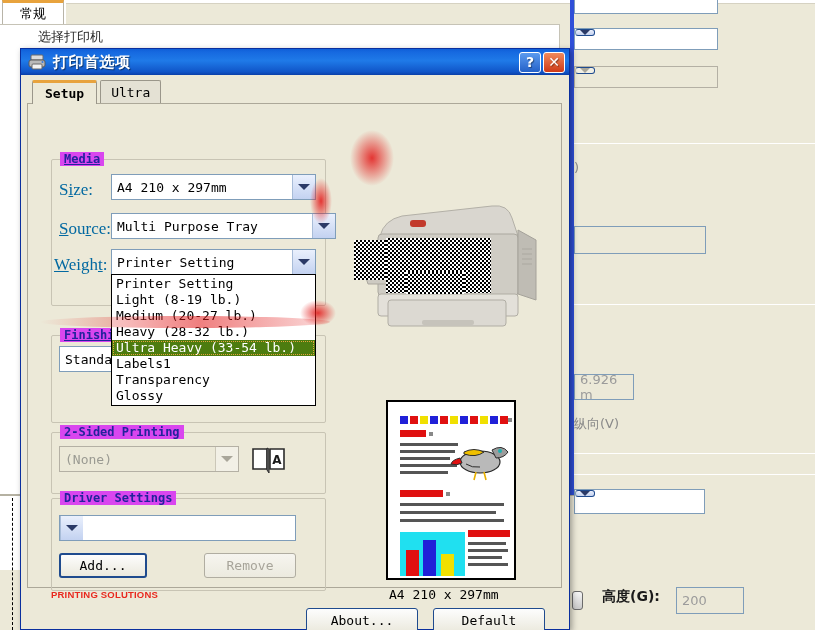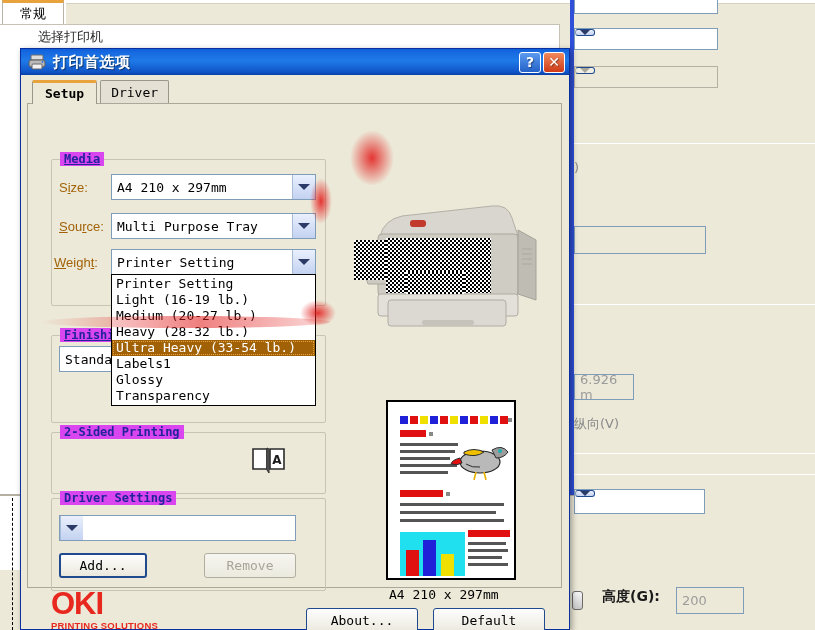--- a/index.html
+++ b/index.html
@@ -145,22 +145,22 @@
   }
   .grp-title {
     position: absolute; top: -8px; left: 8px; padding: 0 4px;
     background: #d946ef;
     font-family: "DejaVu Sans Mono", monospace; font-size: 12px;
     font-weight: bold; color: #23239c; white-space: nowrap;
   }
   .ul { text-decoration: underline; }
 
   .fld-label {
-    position: absolute; font-family: Liberation Sans, sans-serif;
-    font-size: 13px; color: #a16207; white-space: nowrap;
+    position: absolute; font-family: Liberation Serif, serif;
+    font-size: 17px; color: #0369a1; white-space: nowrap;
   }
   .combo {
     position: absolute; height: 26px; background: #fff;
     border: 1px solid #7f9db9; box-sizing: border-box;
     display: flex; align-items: stretch;
   }
   .combo .val {
     flex: 1; display: flex; align-items: center; padding-left: 5px;
     font-family: "DejaVu Sans Mono", monospace; font-size: 13px; color: #000;
     white-space: nowrap; overflow: hidden;
@@ -180,21 +180,21 @@
   .dropdown {
     position: absolute; background: #fff; border: 1px solid #000;
     box-sizing: border-box; z-index: 40; padding: 1px 0;
   }
   .dd-item {
     height: 16px; line-height: 16px; padding: 0 4px;
     font-family: "DejaVu Sans Mono", monospace; font-size: 13px;
     color: #000; white-space: nowrap;
   }
   .dd-item.sel {
-    background: #a16207; color: #fff;
+    background: #4d7c0f; color: #fff;
     outline: 1px dotted #e8a33d; outline-offset: -2px;
   }
 
   .btn {
     position: absolute; box-sizing: border-box;
     border: 1px solid #1f4b8e; border-radius: 3px;
     background: linear-gradient(#fdfdfd,#ebe9dd);
     display: flex; align-items: center; justify-content: center;
     font-family: "DejaVu Sans Mono", monospace; font-size: 13px; color: #000;
     cursor: default;
@@ -330,21 +330,21 @@
       </div>
       <div class="title-text">打印首选项</div>
       <div class="tbtn help">?</div>
       <div class="tbtn close">✕</div>
     </div>
 
     <div class="dlg-body">
 
       <div class="tabrow">
         <div class="tab active">Setup</div>
-        <div class="tab">Driver</div>
+        <div class="tab">Ultra</div>
       </div>
 
       <div class="tabpane"></div>
 
       <div class="grp" style="left:30px; top:84px; width:275px; height:147px;">
         <div class="grp-title">
           <span class="ul">Media</span>
         </div>
       </div>
 
@@ -354,63 +354,69 @@
       <div class="combo" style="left:90px; top:99px; width:205px;">
         <div class="val">A4 210 x 297mm</div>
         <div class="arrow">
           <span class="chev2"></span>
         </div>
       </div>
 
       <div class="fld-label" style="left:38px; top:144px;">
         <span class="ul">S</span>ou<span class="ul">r</span>ce:
       </div>
-      <div class="combo" style="left:90px; top:138px; width:205px;">
+      <div class="combo" style="left:90px; top:138px; width:225px;">
         <div class="val">Multi Purpose Tray</div>
         <div class="arrow">
           <span class="chev2"></span>
         </div>
       </div>
 
       <div class="fld-label" style="left:33px; top:180px;">
         <span class="ul">W</span>eigh<span class="ul">t</span>:
       </div>
       <div class="combo" style="left:90px; top:174px; width:205px;">
         <div class="val">Printer Setting</div>
         <div class="arrow">
           <span class="chev2"></span>
         </div>
       </div>
 
       <div class="dropdown" style="left:90px; top:199px; width:205px;">
         <div class="dd-item">Printer Setting</div>
-        <div class="dd-item">Light (16-19 lb.)</div>
+        <div class="dd-item">Light (8-19 lb.)</div>
         <div class="dd-item">Medium (20-27 lb.)</div>
         <div class="dd-item">Heavy (28-32 lb.)</div>
         <div class="dd-item sel">Ultra Heavy (33-54 lb.)</div>
         <div class="dd-item">Labels1</div>
+        <div class="dd-item">Transparency</div>
         <div class="dd-item">Glossy</div>
-        <div class="dd-item">Transparency</div>
       </div>
 
       <div class="grp" style="left:30px; top:260px; width:275px; height:88px;">
         <div class="grp-title">
           <span class="ul">Finishing</span>
         </div>
       </div>
       <div class="combo" style="left:38px; top:271px; width:205px;">
         <div class="val">Standard</div>
         <div class="arrow">
           <span class="chev2"></span>
         </div>
       </div>
 
       <div class="grp" style="left:30px; top:357px; width:275px; height:62px;">
         <div class="grp-title">
           <span>2-Sided Printing</span>
+        </div>
+      </div>
+      <div class="combo dis" style="left:38px; top:371px; width:180px;">
+        <div class="val">(None)</div>
+        <div class="arrow">
+          <span class="chev2 dis"></span>
         </div>
       </div>
       <div class="duplex-icon" style="left:230px; top:370px;">
         <svg width="36" height="30" viewBox="0 0 36 30">
           <path d="M2 4 h14 v20 H2 z" fill="#fff" stroke="#2b2b2b" stroke-width="1.6"></path>
           <path d="M19 4 h14 v20 H19 z" fill="#fff" stroke="#2b2b2b" stroke-width="1.6"></path>
           <path d="M16 3 v22 l2 3 v-24 z" fill="#6f6f6f" stroke="#2b2b2b" stroke-width="1"></path>
           <text x="26" y="19" font-family="DejaVu Sans, sans-serif" font-size="12" font-weight="bold" text-anchor="middle" fill="#1a1a1a">A</text>
         </svg>
       </div>
@@ -509,21 +515,20 @@
 
         <div class="pv-bar" style="left:80px; top:128px; width:42px; height:7px; background:#e01010;"></div>
         <div class="pv-line" style="left:80px; top:140px; width:38px;"></div>
         <div class="pv-line" style="left:80px; top:147px; width:40px;"></div>
         <div class="pv-line" style="left:80px; top:154px; width:34px;"></div>
         <div class="pv-line" style="left:80px; top:161px; width:40px;"></div>
       </div>
       <div class="cap-label" style="left:368px; top:512px;">A4 210 x 297mm</div>
 
       <div class="oki" style="left:30px; top:513px;">
-        <div class="oki-word">OKI</div>
         <div class="oki-sub">PRINTING SOLUTIONS</div>
       </div>
 
       <div class="btn" style="left:285px; top:533px; width:112px; height:25px;">About...</div>
       <div class="btn" style="left:412px; top:533px; width:112px; height:25px;">Default</div>
 
     </div>
   </div>
 
   <div class="smudge" style="left:350px; top:130px; width:44px; height:56px;"></div>

